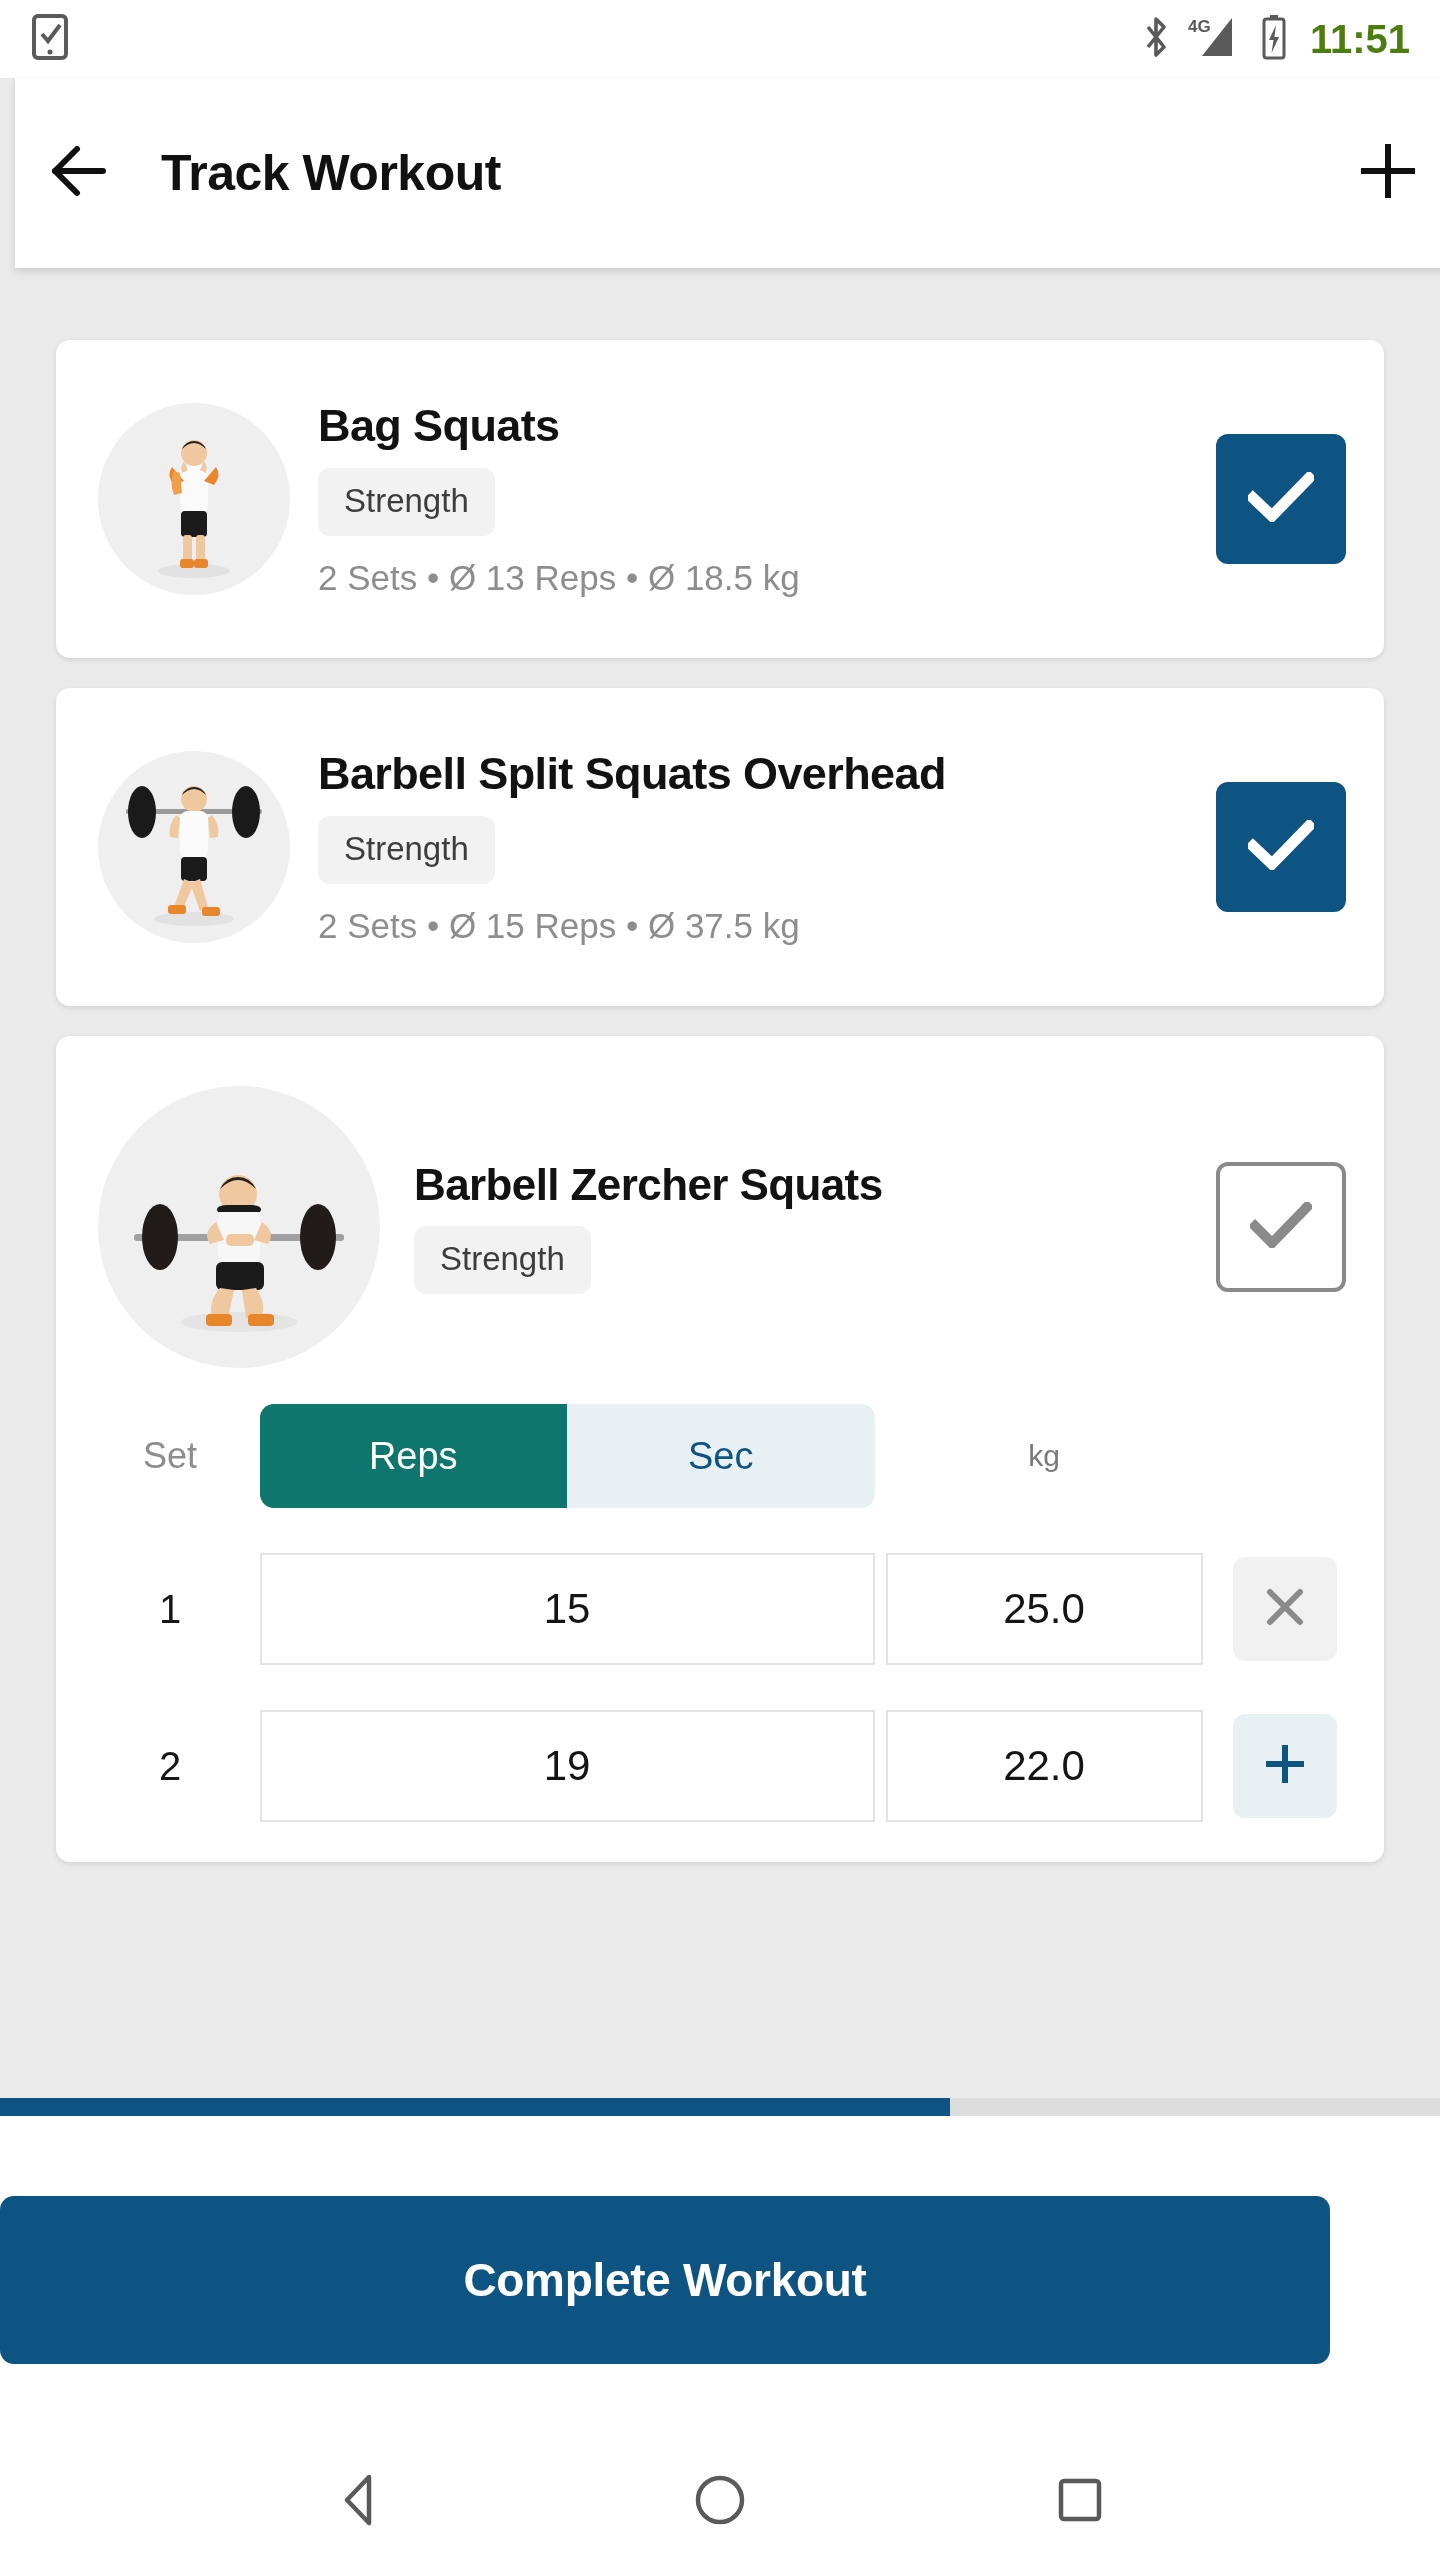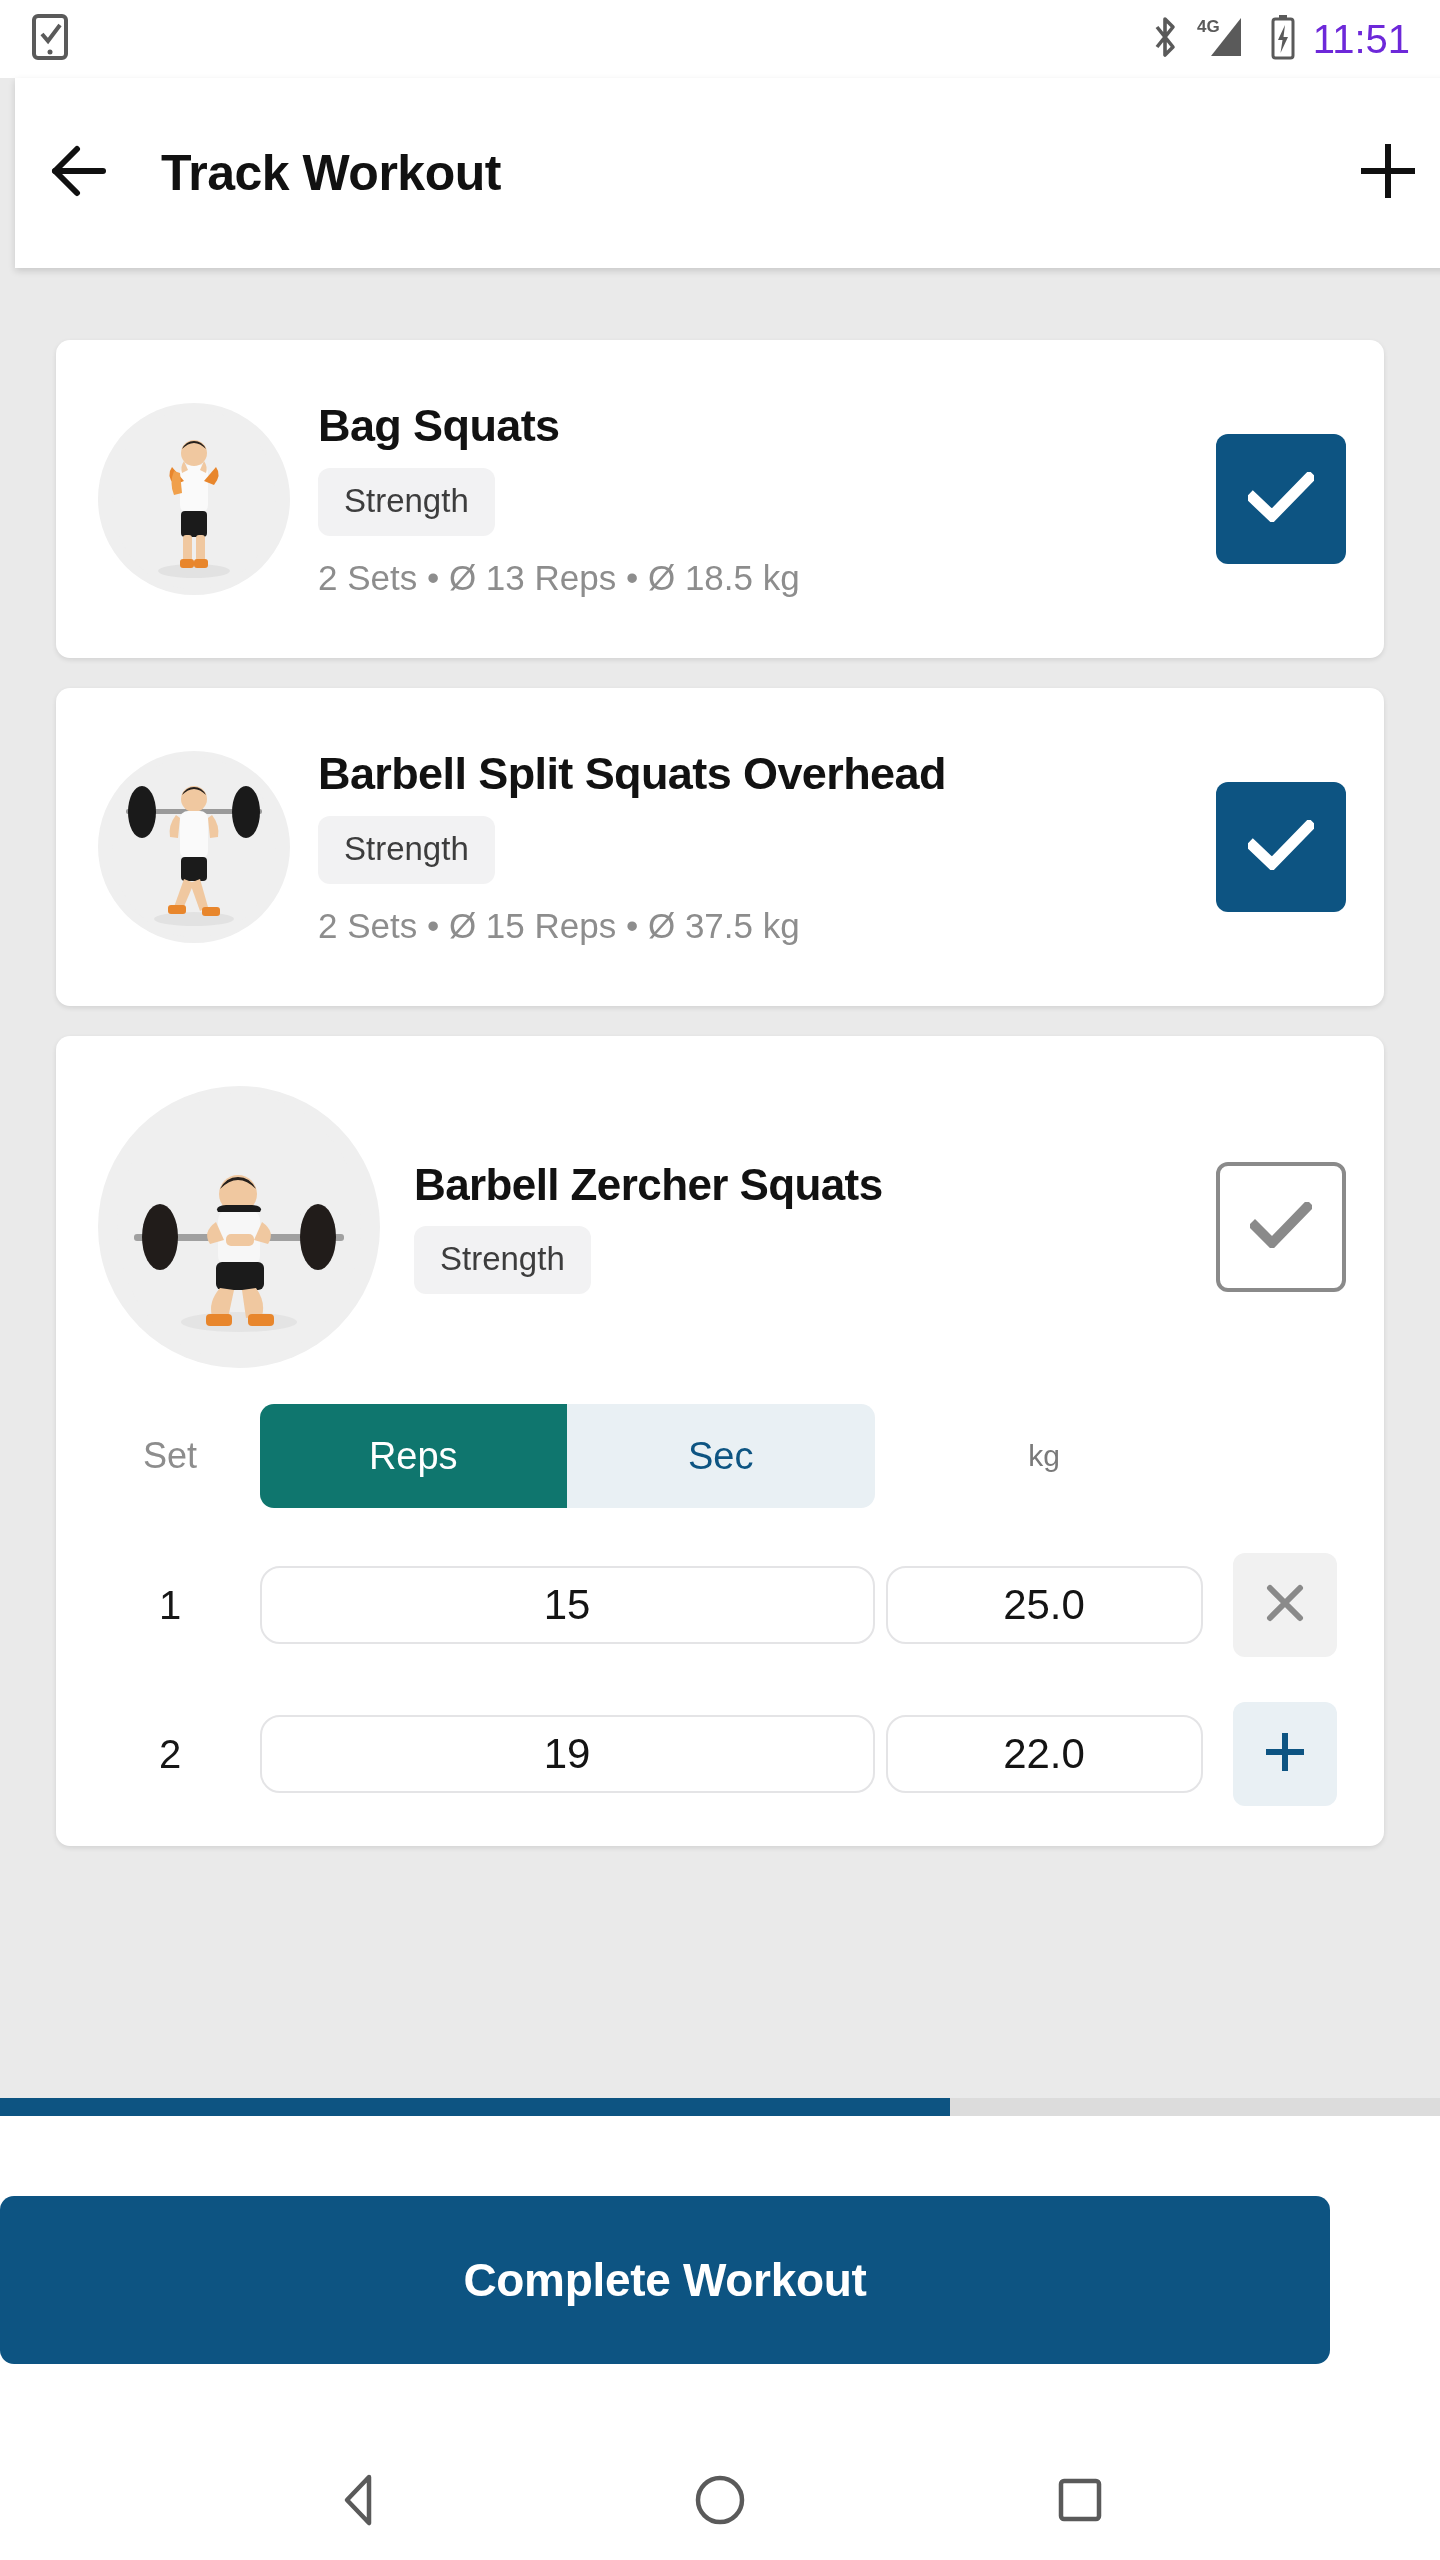--- a/index.html
+++ b/index.html
@@ -20,22 +20,22 @@
     position: absolute; top: 0; left: 0;
     width: 1440px; height: 78px;
     background: #ffffff;
     display: flex; align-items: center;
     padding: 0 30px;
   }
   #status-left { display: flex; align-items: center; gap: 14px; }
   #status-right { margin-left: auto; display: flex; align-items: center; gap: 16px; }
   .sb-icon { display: block; }
   #status-clock {
-    font-size: 40px; color: #6d28d9; font-weight: 400;
-    letter-spacing: 0px; line-height: 1;
+    font-size: 40px; color: #4d7c0f; font-weight: 700;
+    letter-spacing: 0px; margin-left: 6px; line-height: 1;
   }
 
   
   #app-bar {
     position: absolute; top: 78px; left: 15px;
     width: 1440px; height: 190px;
     background: #ffffff;
     display: flex; align-items: center;
     padding: 0 24px;
     box-shadow: 0 3px 7px rgba(0,0,0,0.14);
@@ -115,22 +115,22 @@
   }
   .toggle-seg {
     flex: 1; display: flex; align-items: center; justify-content: center;
     font-size: 38px; cursor: pointer;
   }
   .toggle-seg.active { background: #0f766e; color: #ffffff; }
   .toggle-seg.inactive { background: #e9f0f4; color: #0d5482; }
 
   .set-num { font-size: 40px; color: #171717; }
   .input-box {
-    background: #ffffff; border: 2px solid #e4e4e6; border-radius: 20px;
-    height: 78px; display: flex; align-items: center; justify-content: center;
+    background: #ffffff; border: 2px solid #e4e4e6; border-radius: 0;
+    height: 112px; display: flex; align-items: center; justify-content: center;
     font-size: 42px; color: #141414; cursor: text;
   }
   .input-reps { width: 615px; }
   .input-kg   { width: 317px; }
 
   .act-btn {
     width: 104px; height: 104px; border-radius: 12px;
     display: flex; align-items: center; justify-content: center;
     cursor: pointer;
   }

